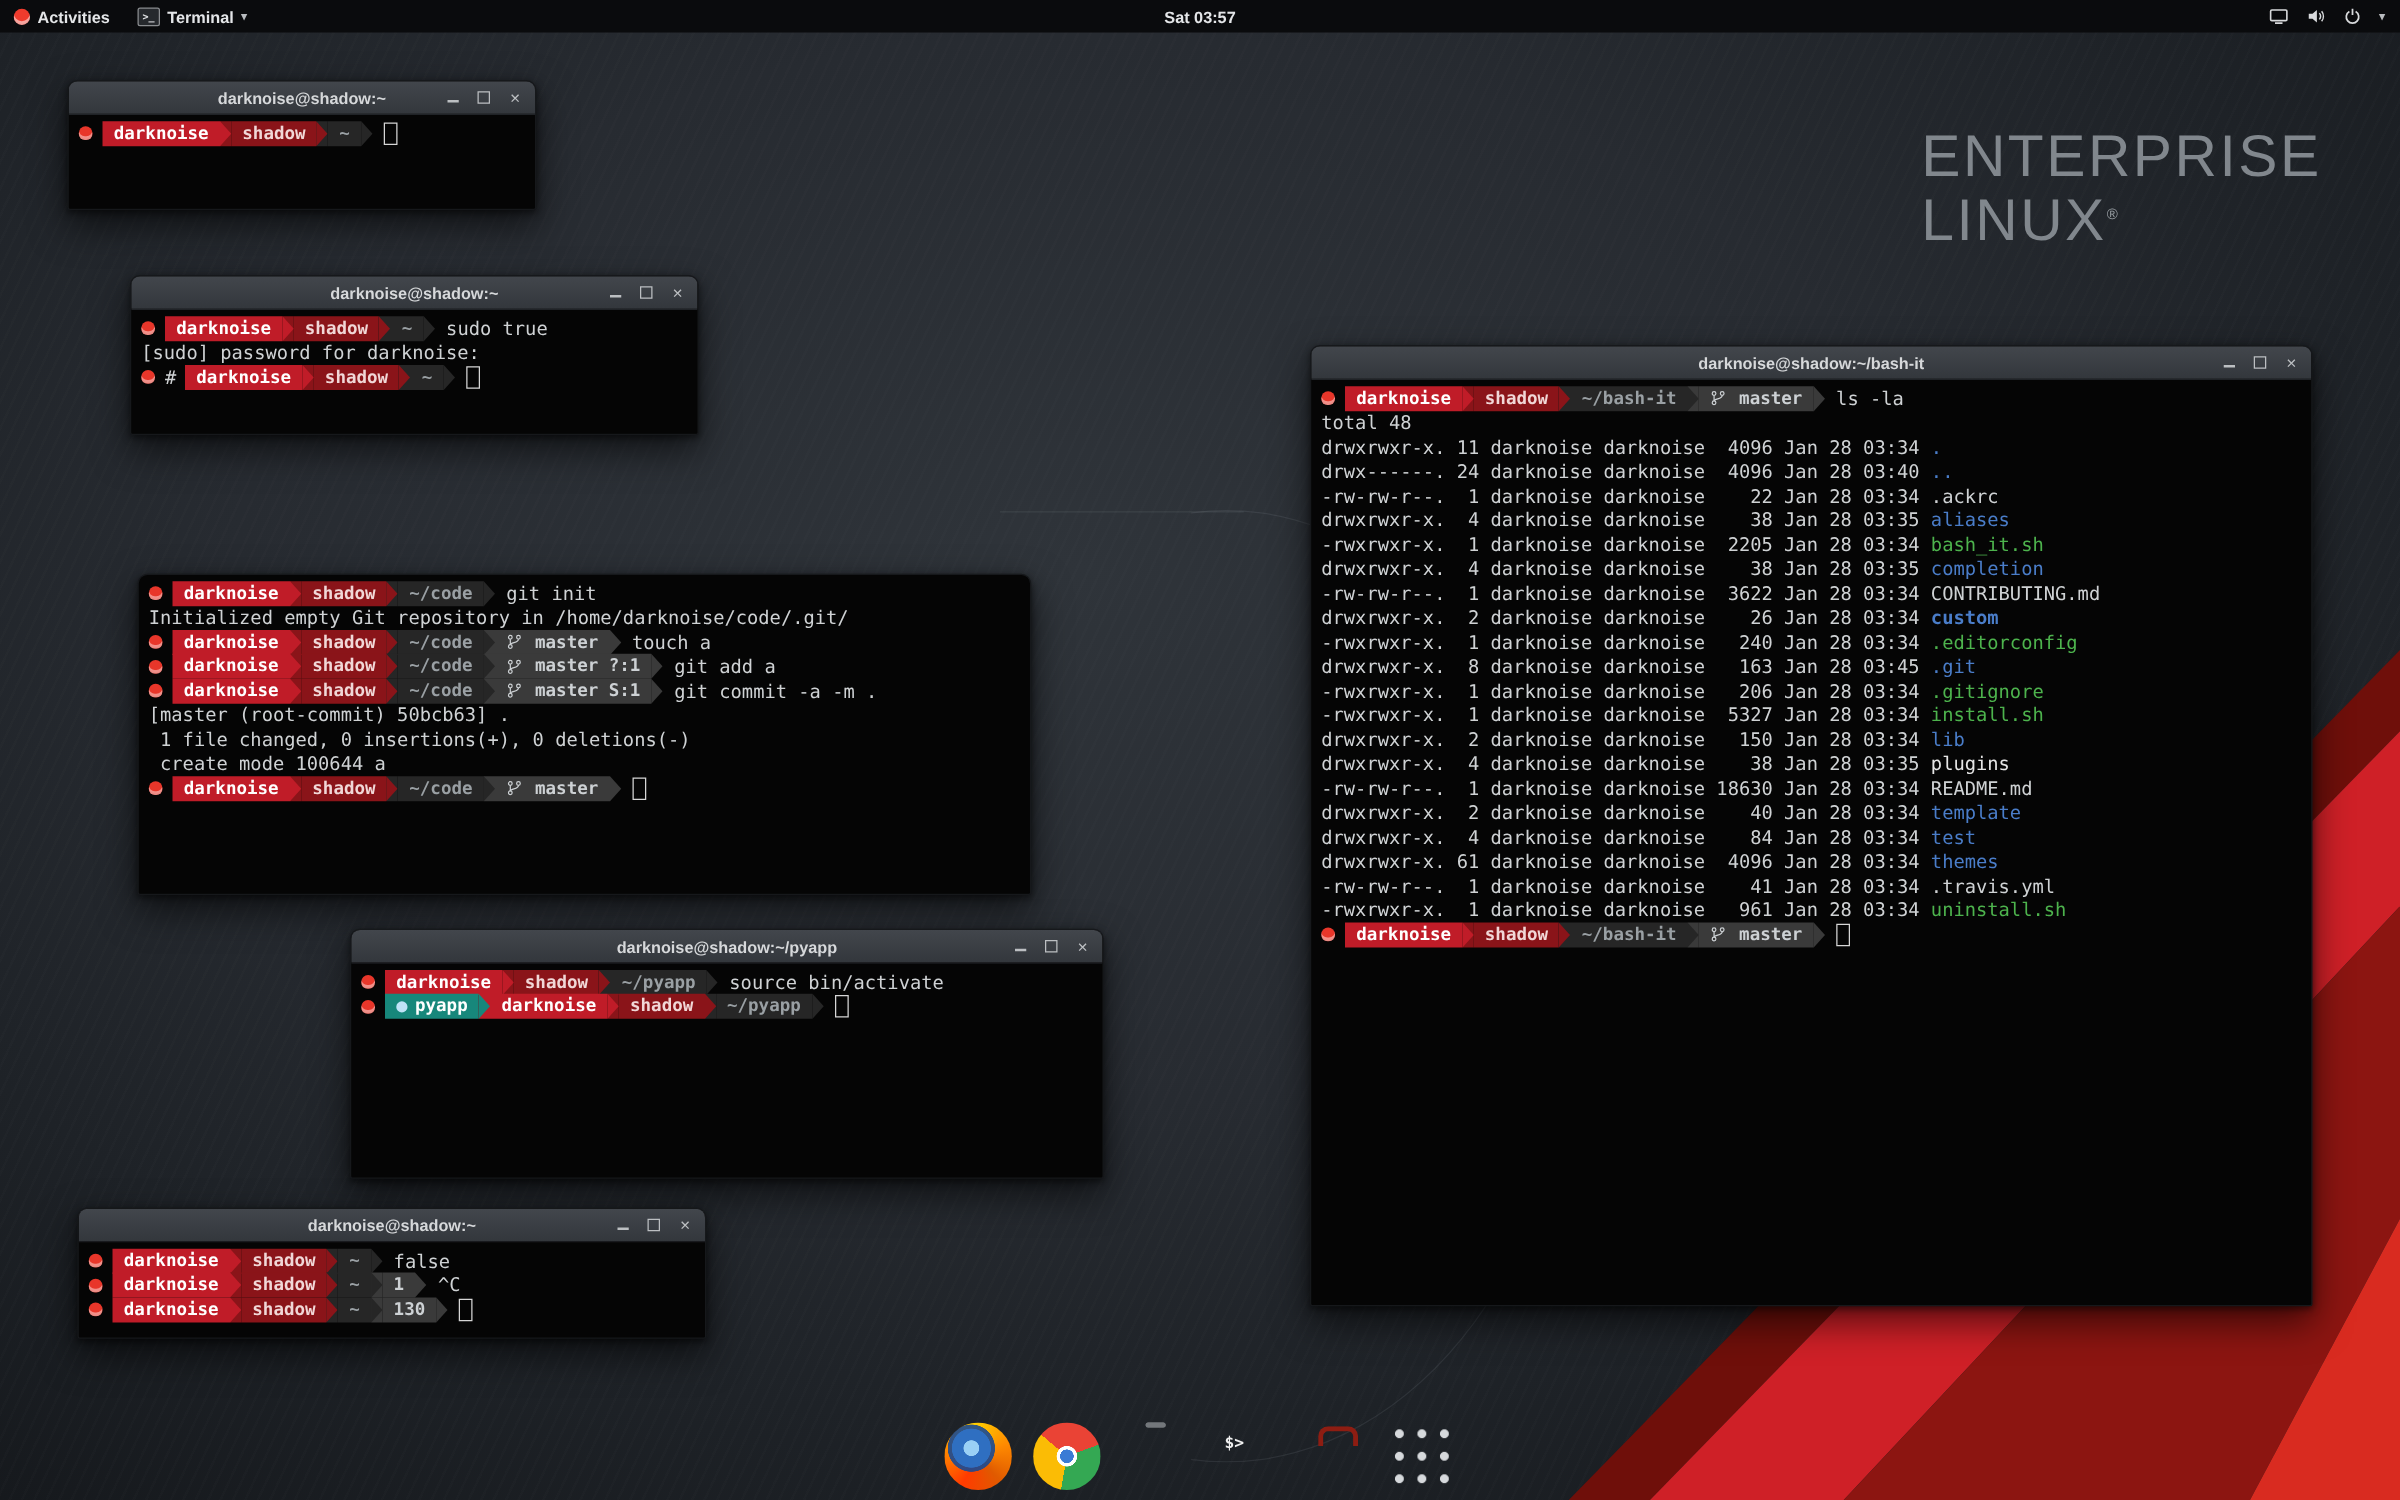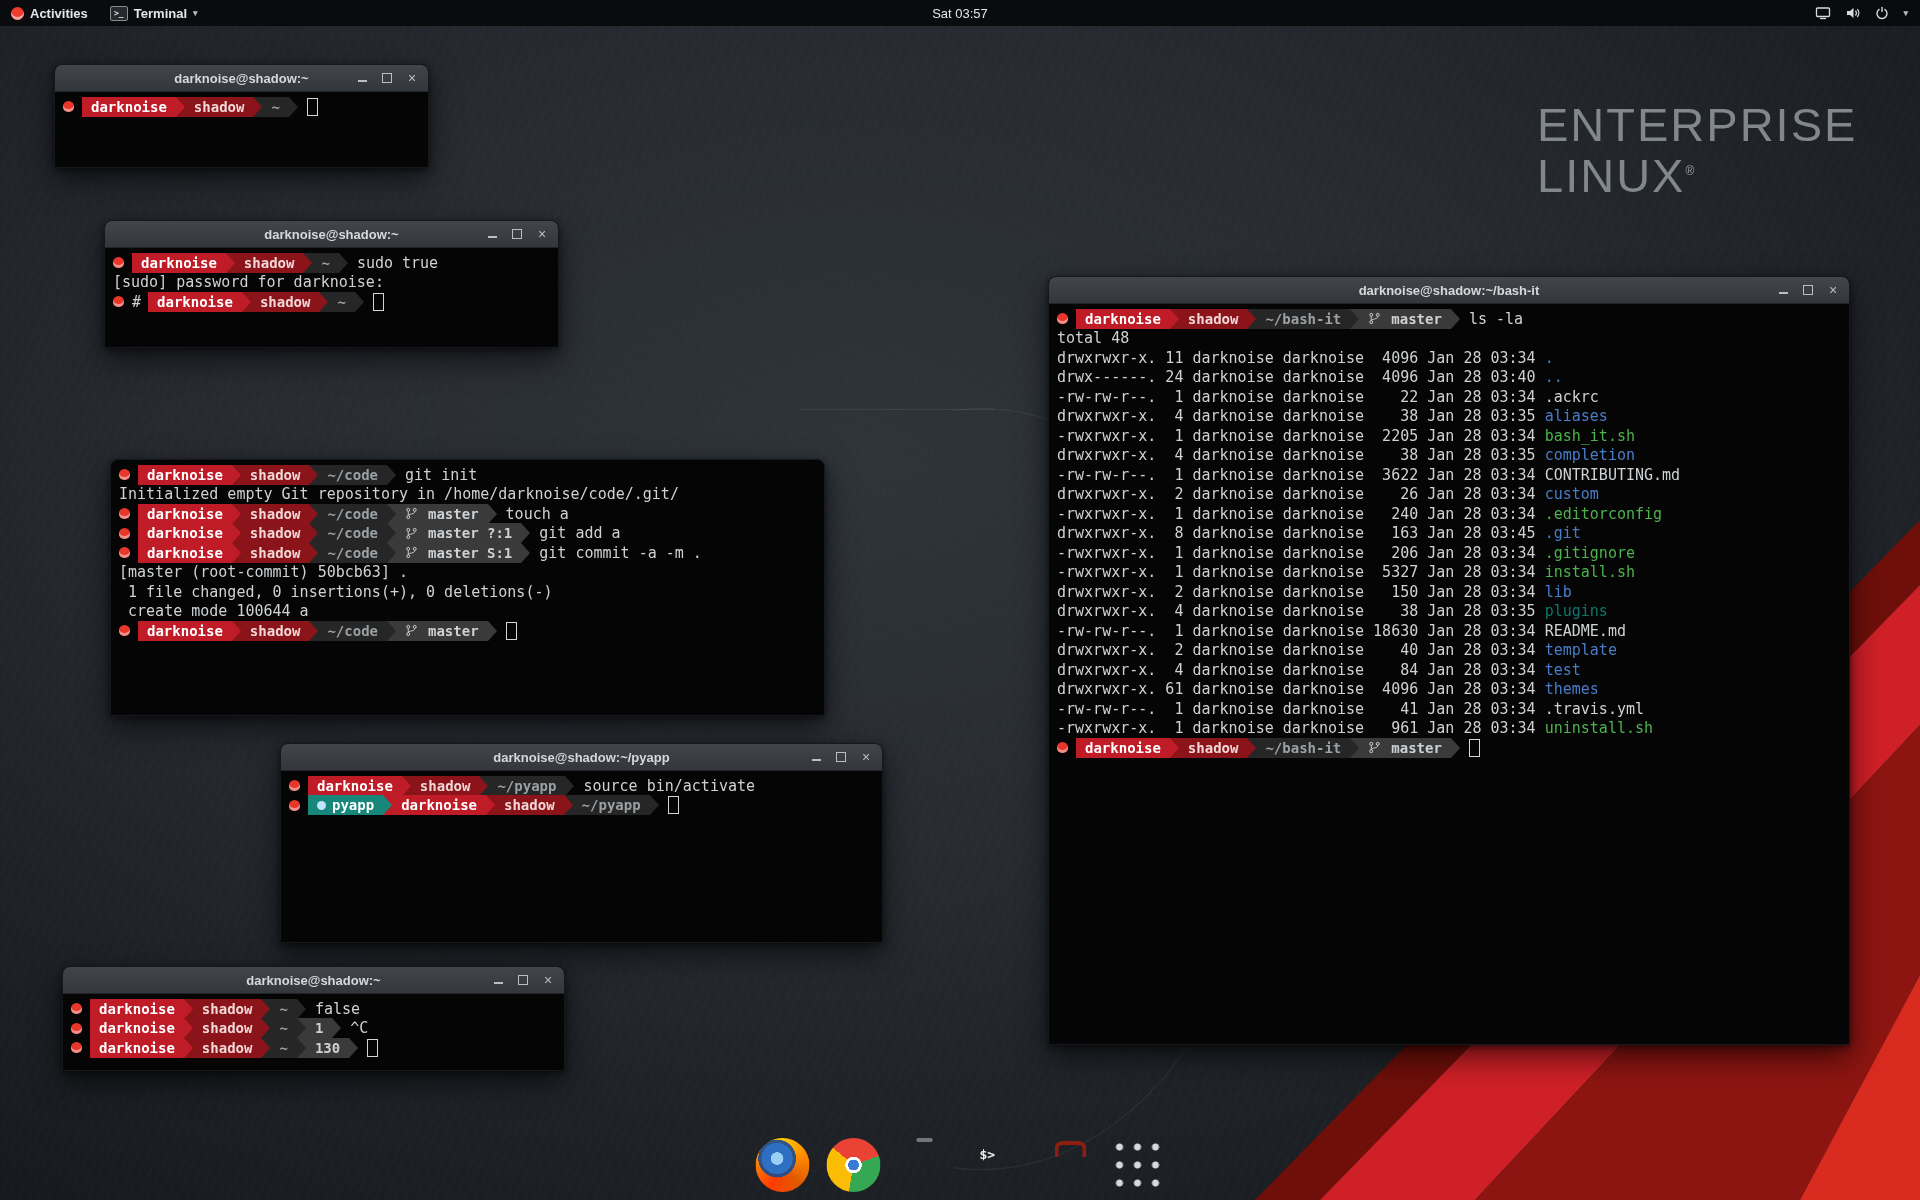--- a/index.html
+++ b/index.html
@@ -29,21 +29,21 @@
   .topbar{position:absolute;top:0;left:0;right:0;height:26px;background:#0a0b0d;z-index:40;
     display:flex;align-items:center;color:#e4e6e8;font-size:13px;font-weight:600;}
   .tb-left{display:flex;align-items:center;height:100%;}
   .tb-item{display:flex;align-items:center;gap:6px;padding:0 11px;height:100%;cursor:default;}
   .redhat-dot{width:13px;height:13px;border-radius:50%;background:radial-gradient(circle at 50% 38%, #ef3b2d 0 55%, #c4160c 100%);
     box-shadow:inset 0 -3px 0 rgba(255,255,255,0.55);flex:none;}
   .mini-term{width:16px;height:13px;background:#26292d;border:1px solid #8a8d90;border-radius:2px;
     color:#dfe1e3;font:bold 8px "DejaVu Sans Mono",monospace;display:flex;align-items:center;justify-content:center;}
   .mini-term::after{content:">_";}
   .caret{font-size:9px;color:#b9bcbf;}
-  .tb-clock{position:absolute;left:50%;transform:translateX(-50%);font-weight:400;}
+  .tb-clock{position:absolute;left:50%;transform:translateX(-50%);font-weight:700;}
   .tb-right{margin-left:auto;display:flex;align-items:center;gap:14px;padding:0 12px;height:100%;}
   .tb-right svg{display:block;}
 
   
   #windows{position:absolute;inset:0;z-index:10;}
   .window{position:absolute;background:#050505;border:1px solid #16181b;border-radius:8px 8px 2px 2px;
     box-shadow:0 12px 30px rgba(0,0,0,0.6), 0 2px 6px rgba(0,0,0,0.5);}
   .titlebar{height:26px;border-radius:7px 7px 0 0;background:linear-gradient(#42464c,#33373c);
     border-bottom:1px solid #202327;position:relative;display:flex;align-items:center;justify-content:center;}
   .titlebar .title{color:#d6d8da;font-size:13px;font-weight:bold;}
@@ -227,27 +227,27 @@
                   <path d="M4 5.5v5M12 5.5c0 4.2-8 2.2-8 5.5" fill="none" stroke="currentColor" stroke-width="1.2"></path>
                 </svg></span>master</span><span class="sep" style="border-left-color: rgb(58, 58, 58); background: transparent;"></span><span class="cmd">ls -la</span></div>
           <div class="term-line"><span class="outtext">total 48</span></div>
           <div class="term-line"><span class="outtext">drwxrwxr-x. 11 darknoise darknoise  4096 Jan 28 03:34 </span><span class="outtext" style="color: rgb(74, 125, 201);">.</span></div>
           <div class="term-line"><span class="outtext">drwx------. 24 darknoise darknoise  4096 Jan 28 03:40 </span><span class="outtext" style="color: rgb(74, 125, 201);">..</span></div>
           <div class="term-line"><span class="outtext">-rw-rw-r--.  1 darknoise darknoise    22 Jan 28 03:34 </span><span class="outtext" style="color: rgb(207, 210, 212);">.ackrc</span></div>
           <div class="term-line"><span class="outtext">drwxrwxr-x.  4 darknoise darknoise    38 Jan 28 03:35 </span><span class="outtext" style="color: rgb(74, 125, 201);">aliases</span></div>
           <div class="term-line"><span class="outtext">-rwxrwxr-x.  1 darknoise darknoise  2205 Jan 28 03:34 </span><span class="outtext" style="color: rgb(77, 179, 77);">bash_it.sh</span></div>
           <div class="term-line"><span class="outtext">drwxrwxr-x.  4 darknoise darknoise    38 Jan 28 03:35 </span><span class="outtext" style="color: rgb(74, 125, 201);">completion</span></div>
           <div class="term-line"><span class="outtext">-rw-rw-r--.  1 darknoise darknoise  3622 Jan 28 03:34 </span><span class="outtext" style="color: rgb(207, 210, 212);">CONTRIBUTING.md</span></div>
-          <div class="term-line"><span class="outtext">drwxrwxr-x.  2 darknoise darknoise    26 Jan 28 03:34 </span><span class="outtext" style="color: rgb(74, 125, 201);">custom</span></div>
+          <div class="term-line"><span class="outtext">drwxrwxr-x.  2 darknoise darknoise    26 Jan 28 03:34 </span><span class="outtext" style="color: rgb(74, 125, 201); font-weight: bold;">custom</span></div>
           <div class="term-line"><span class="outtext">-rwxrwxr-x.  1 darknoise darknoise   240 Jan 28 03:34 </span><span class="outtext" style="color: rgb(77, 179, 77);">.editorconfig</span></div>
           <div class="term-line"><span class="outtext">drwxrwxr-x.  8 darknoise darknoise   163 Jan 28 03:45 </span><span class="outtext" style="color: rgb(74, 125, 201);">.git</span></div>
           <div class="term-line"><span class="outtext">-rwxrwxr-x.  1 darknoise darknoise   206 Jan 28 03:34 </span><span class="outtext" style="color: rgb(77, 179, 77);">.gitignore</span></div>
           <div class="term-line"><span class="outtext">-rwxrwxr-x.  1 darknoise darknoise  5327 Jan 28 03:34 </span><span class="outtext" style="color: rgb(77, 179, 77);">install.sh</span></div>
           <div class="term-line"><span class="outtext">drwxrwxr-x.  2 darknoise darknoise   150 Jan 28 03:34 </span><span class="outtext" style="color: rgb(74, 125, 201);">lib</span></div>
-          <div class="term-line"><span class="outtext">drwxrwxr-x.  4 darknoise darknoise    38 Jan 28 03:35 </span><span class="outtext" style="color: #0f766e;">plugins</span></div>
+          <div class="term-line"><span class="outtext">drwxrwxr-x.  4 darknoise darknoise    38 Jan 28 03:35 </span><span class="outtext" style="color: #e5e5e5;">plugins</span></div>
           <div class="term-line"><span class="outtext">-rw-rw-r--.  1 darknoise darknoise 18630 Jan 28 03:34 </span><span class="outtext" style="color: rgb(207, 210, 212);">README.md</span></div>
           <div class="term-line"><span class="outtext">drwxrwxr-x.  2 darknoise darknoise    40 Jan 28 03:34 </span><span class="outtext" style="color: rgb(74, 125, 201);">template</span></div>
           <div class="term-line"><span class="outtext">drwxrwxr-x.  4 darknoise darknoise    84 Jan 28 03:34 </span><span class="outtext" style="color: rgb(74, 125, 201);">test</span></div>
           <div class="term-line"><span class="outtext">drwxrwxr-x. 61 darknoise darknoise  4096 Jan 28 03:34 </span><span class="outtext" style="color: rgb(74, 125, 201);">themes</span></div>
           <div class="term-line"><span class="outtext">-rw-rw-r--.  1 darknoise darknoise    41 Jan 28 03:34 </span><span class="outtext" style="color: rgb(207, 210, 212);">.travis.yml</span></div>
           <div class="term-line"><span class="outtext">-rwxrwxr-x.  1 darknoise darknoise   961 Jan 28 03:34 </span><span class="outtext" style="color: rgb(77, 179, 77);">uninstall.sh</span></div>
           <div class="term-line"><span class="picon"></span><span class="seg" style="background: rgb(192, 28, 40); color: rgb(255, 255, 255);">darknoise</span><span class="sep" style="border-left-color: rgb(192, 28, 40); background: rgb(138, 20, 25);"></span><span class="seg" style="background: rgb(138, 20, 25); color: rgb(241, 215, 215);">shadow</span><span class="sep" style="border-left-color: rgb(138, 20, 25); background: rgb(38, 38, 38);"></span><span class="seg" style="background: rgb(38, 38, 38); color: rgb(154, 160, 164);">~/bash-it</span><span class="sep" style="border-left-color: rgb(38, 38, 38); background: rgb(58, 58, 58);"></span><span class="seg" style="background: rgb(58, 58, 58); color: rgb(205, 209, 212);"><span style="display: inline-flex; margin-right: 5px; color: rgb(205, 209, 212);"><svg width="13" height="13" viewBox="0 0 16 16">
                   <circle cx="4" cy="3.5" r="1.8" fill="none" stroke="currentColor" stroke-width="1.2"></circle>
                   <circle cx="4" cy="12.5" r="1.8" fill="none" stroke="currentColor" stroke-width="1.2"></circle>
                   <circle cx="12" cy="3.5" r="1.8" fill="none" stroke="currentColor" stroke-width="1.2"></circle>

